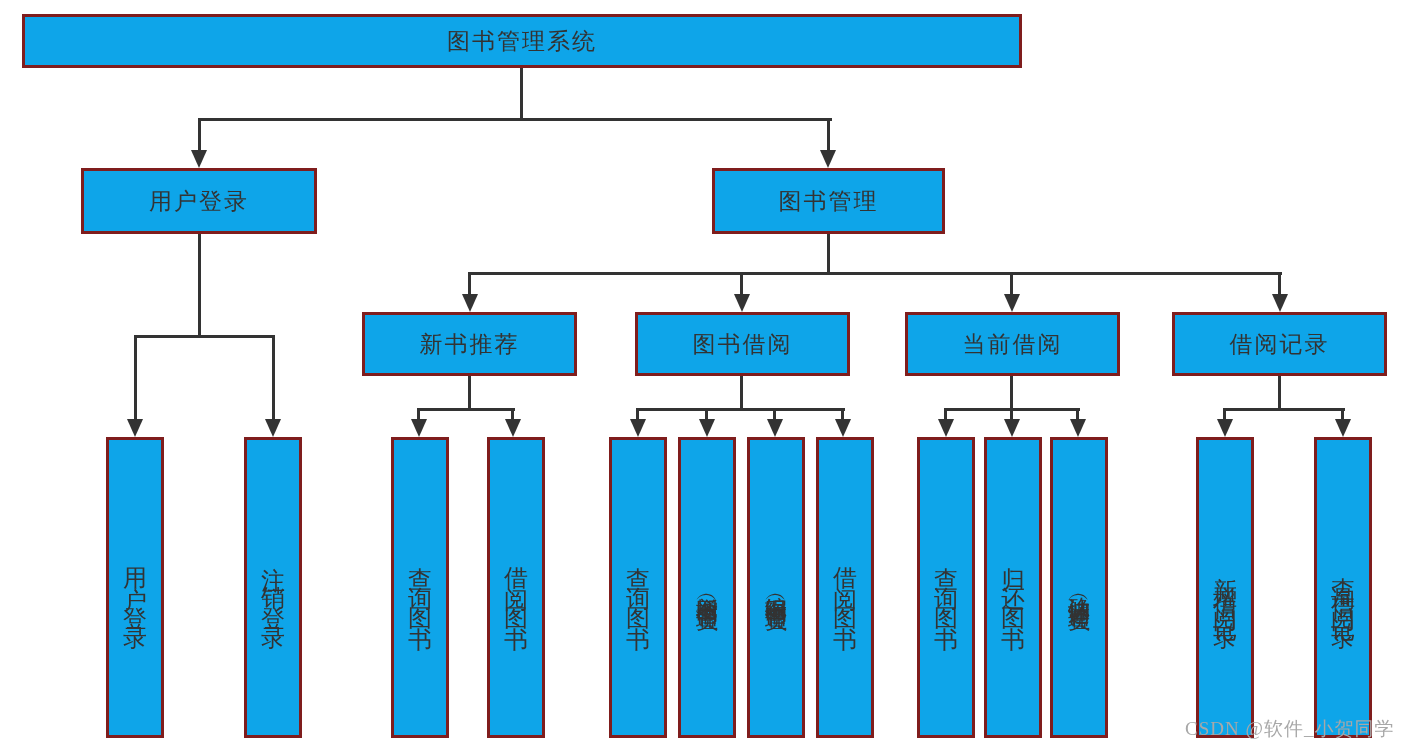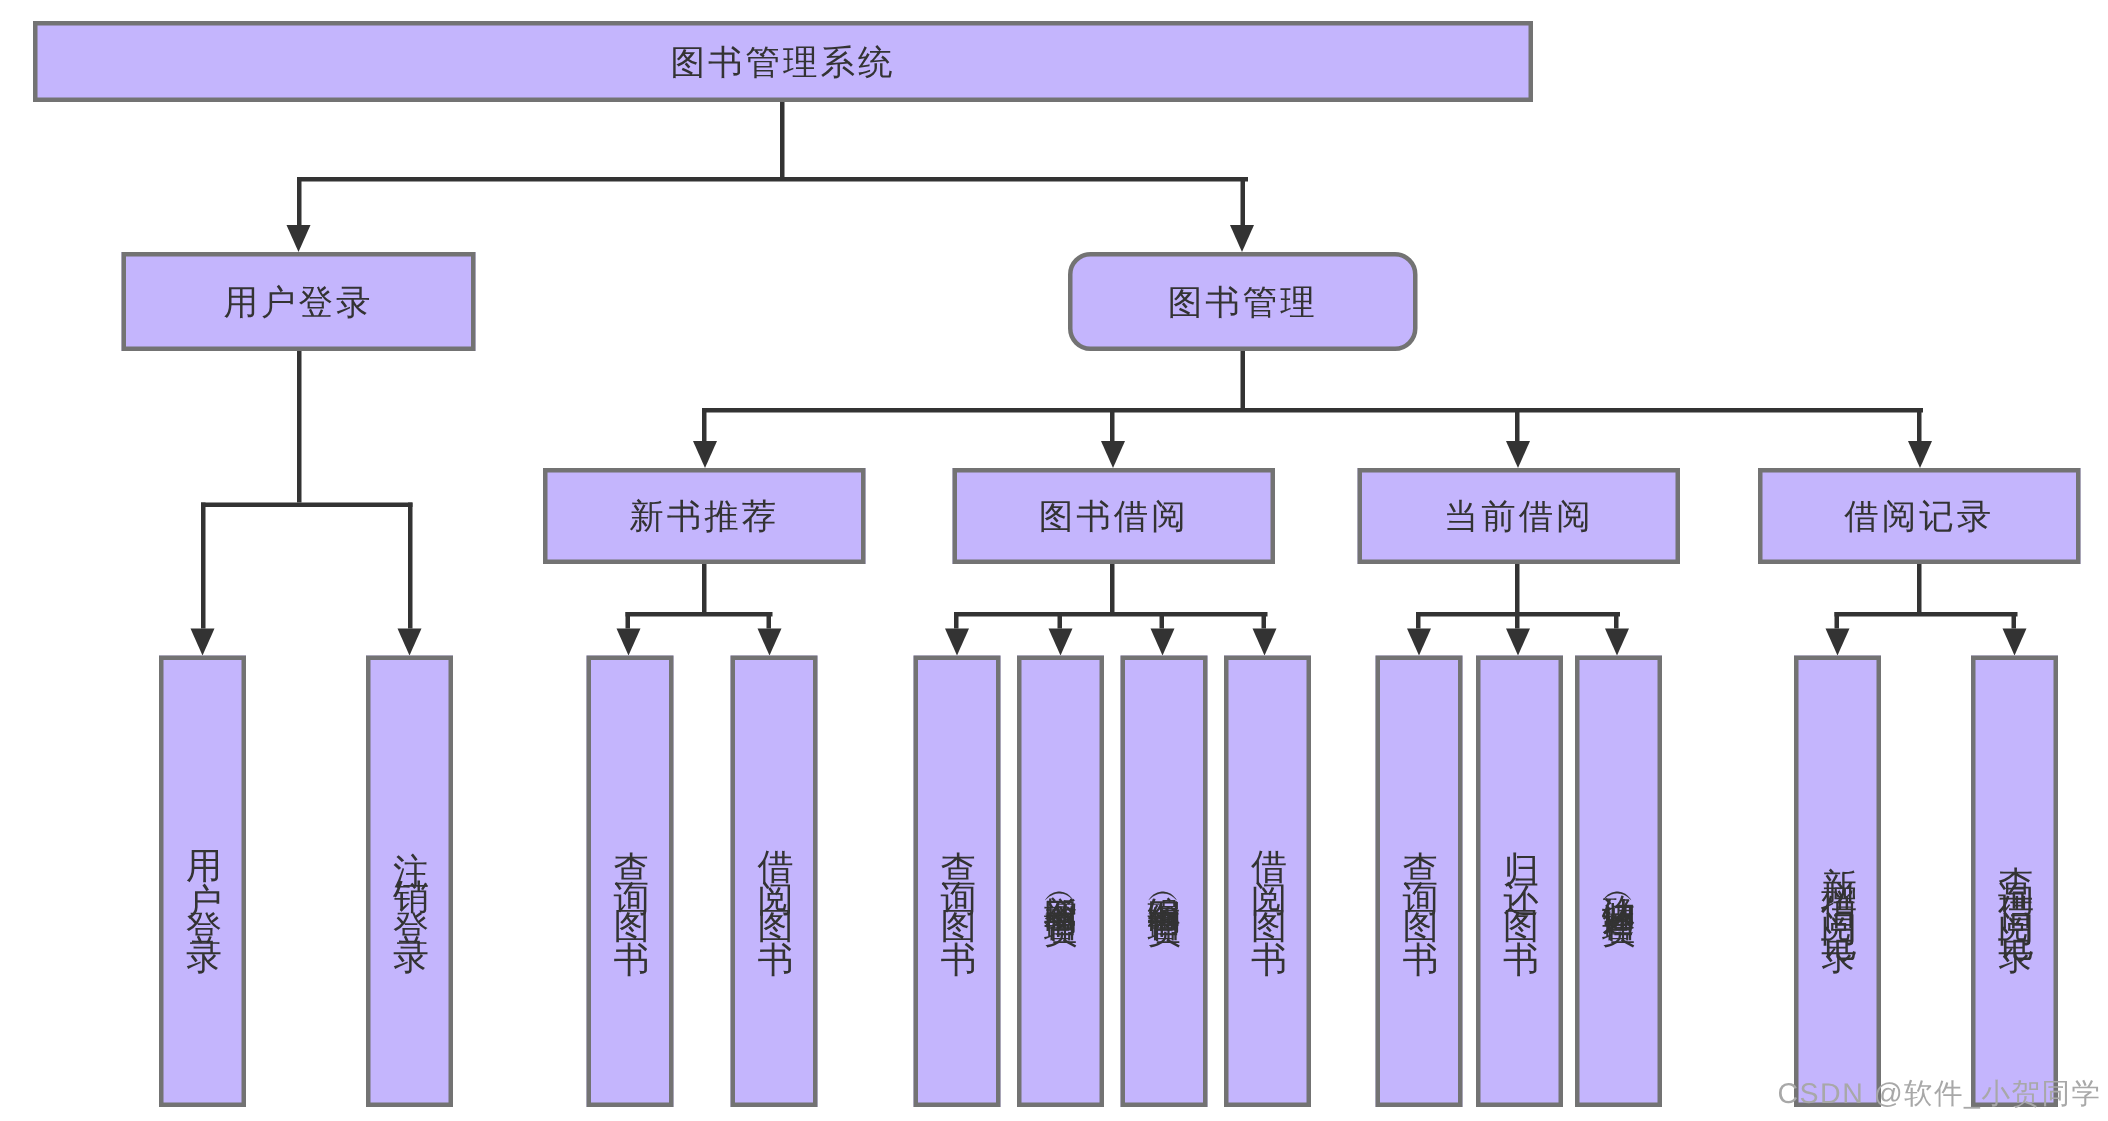--- a/index.html
+++ b/index.html
@@ -10,22 +10,22 @@
   #stage {
     position: relative;
     width: 1405px;
     height: 747px;
     background: #ffffff;
     overflow: hidden;
   }
   .box {
     position: absolute;
     box-sizing: border-box;
-    background: #c4b5fd;
-    border: 3px solid #737373;
+    background: #0ea5e9;
+    border: 3px solid #7f1d1d;
     color: #333333;
     display: flex;
     align-items: center;
     justify-content: center;
     font-size: 23px;
     letter-spacing: 2px;
     white-space: nowrap;
   }
   .vbox {
     writing-mode: vertical-rl;
@@ -67,21 +67,21 @@
   <div class="box" style="left:22px; top:14px; width:1000px; height:54px;">图书管理系统</div>
 
   <div class="vline" style="left:520px; top:68px; height:50px;"></div>
   <div class="hline" style="left:198px; top:118px; width:634px;"></div>
   <div class="vline" style="left:198px; top:118px; height:32px;"></div>
   <div class="arrow-down" style="left:191px; top:150px;"></div>
   <div class="vline" style="left:827px; top:118px; height:32px;"></div>
   <div class="arrow-down" style="left:820px; top:150px;"></div>
 
   <div class="box" style="left:81px; top:168px; width:236px; height:66px;">用户登录</div>
-  <div class="box" style="left:712px; top:168px; width:233px; height:66px;border-radius:15px;">图书管理</div>
+  <div class="box" style="left:712px; top:168px; width:233px; height:66px;">图书管理</div>
 
   <div class="vline" style="left:198px; top:234px; height:101px;"></div>
   <div class="hline" style="left:134px; top:335px; width:141px;"></div>
   <div class="vline" style="left:134px; top:335px; height:84px;"></div>
   <div class="arrow-down" style="left:127px; top:419px;"></div>
   <div class="vline" style="left:272px; top:335px; height:84px;"></div>
   <div class="arrow-down" style="left:265px; top:419px;"></div>
 
   <div class="vline" style="left:827px; top:234px; height:38px;"></div>
   <div class="hline" style="left:468px; top:272px; width:814px;"></div>
@@ -144,15 +144,15 @@
   <div class="box vbox sp-s" style="left:747px; top:437px; width:58px; height:301px;">编辑图书（管理员）</div>
   <div class="box vbox sp-l" style="left:816px; top:437px; width:58px; height:301px;">借阅图书</div>
 
   <div class="box vbox sp-l" style="left:917px; top:437px; width:58px; height:301px;">查询图书</div>
   <div class="box vbox sp-l" style="left:984px; top:437px; width:58px; height:301px;">归还图书</div>
   <div class="box vbox sp-s" style="left:1050px; top:437px; width:58px; height:301px;">确认归还（管理员）</div>
 
   <div class="box vbox sp-m" style="left:1196px; top:437px; width:58px; height:301px;">新增借阅记录</div>
   <div class="box vbox sp-m" style="left:1314px; top:437px; width:58px; height:301px;">查询借阅记录</div>
 
-  <div class="watermark" style="left:1185px; top:716px;">CSDN @软件_小贺同学</div>
+  <div class="watermark" style="left:1185px; top:716px;font-family:Liberation Serif, serif;">CSDN @软件_小贺同学</div>
 
 </div>
 
 </body></html>

